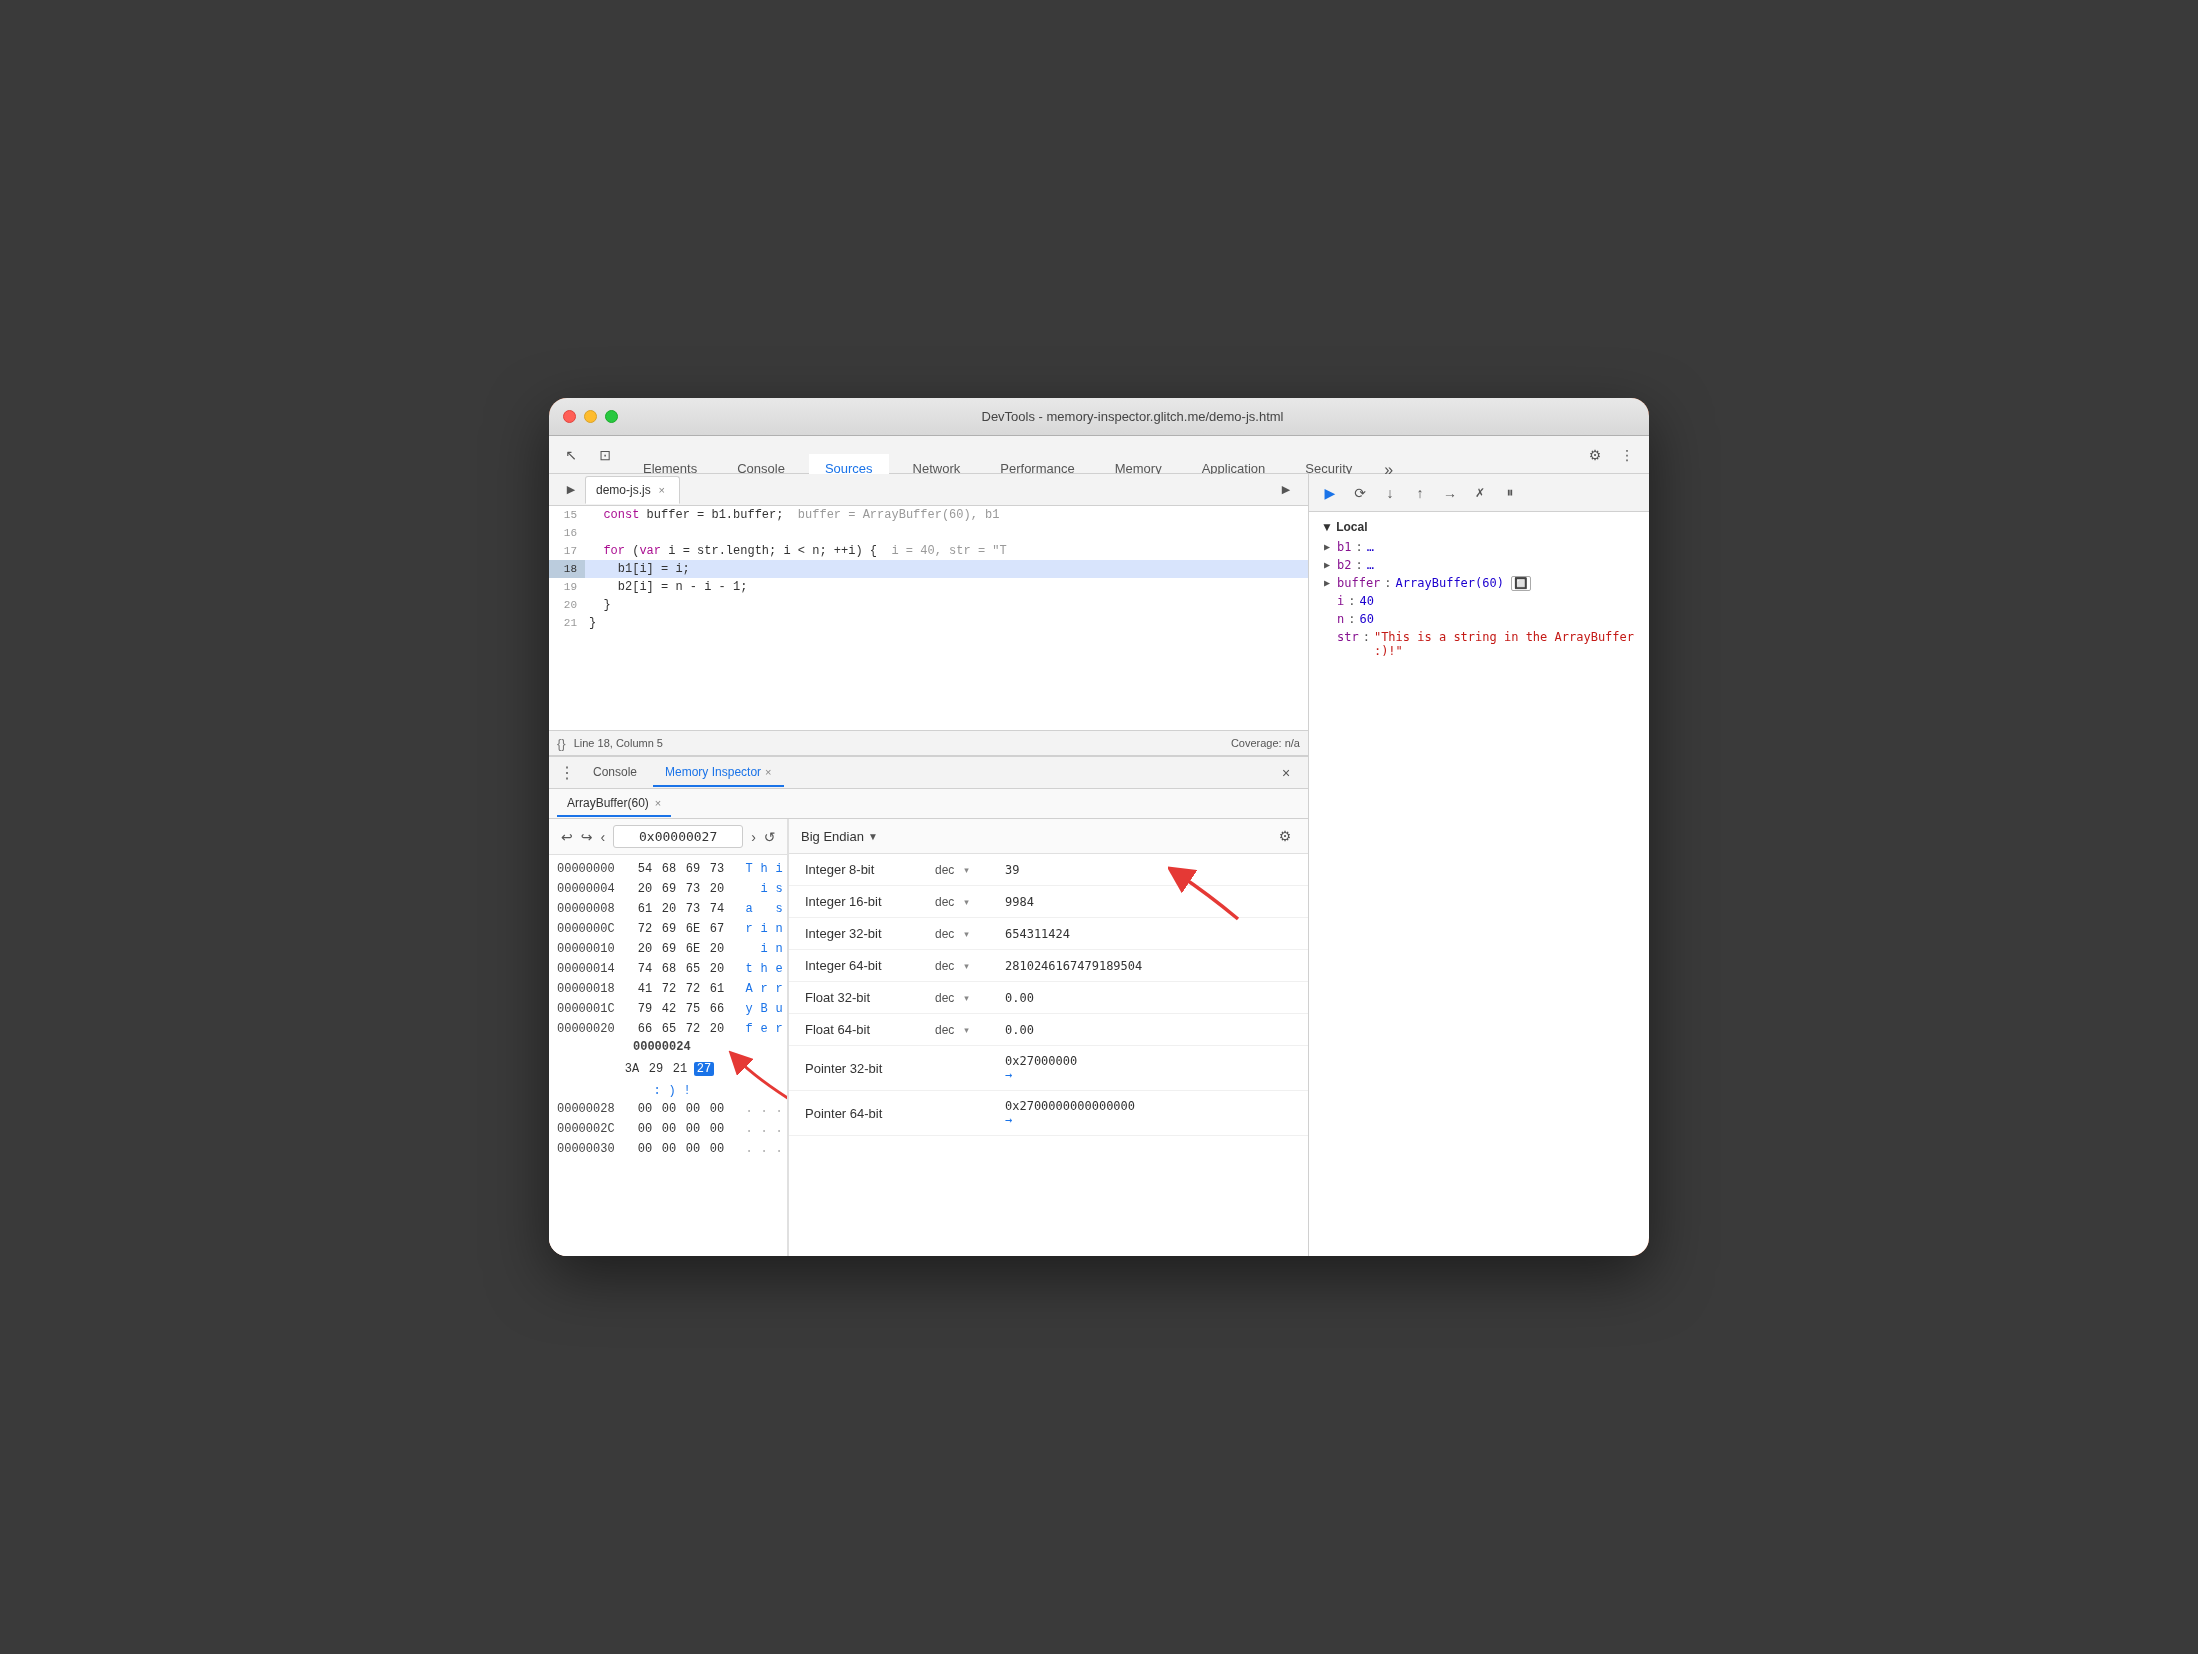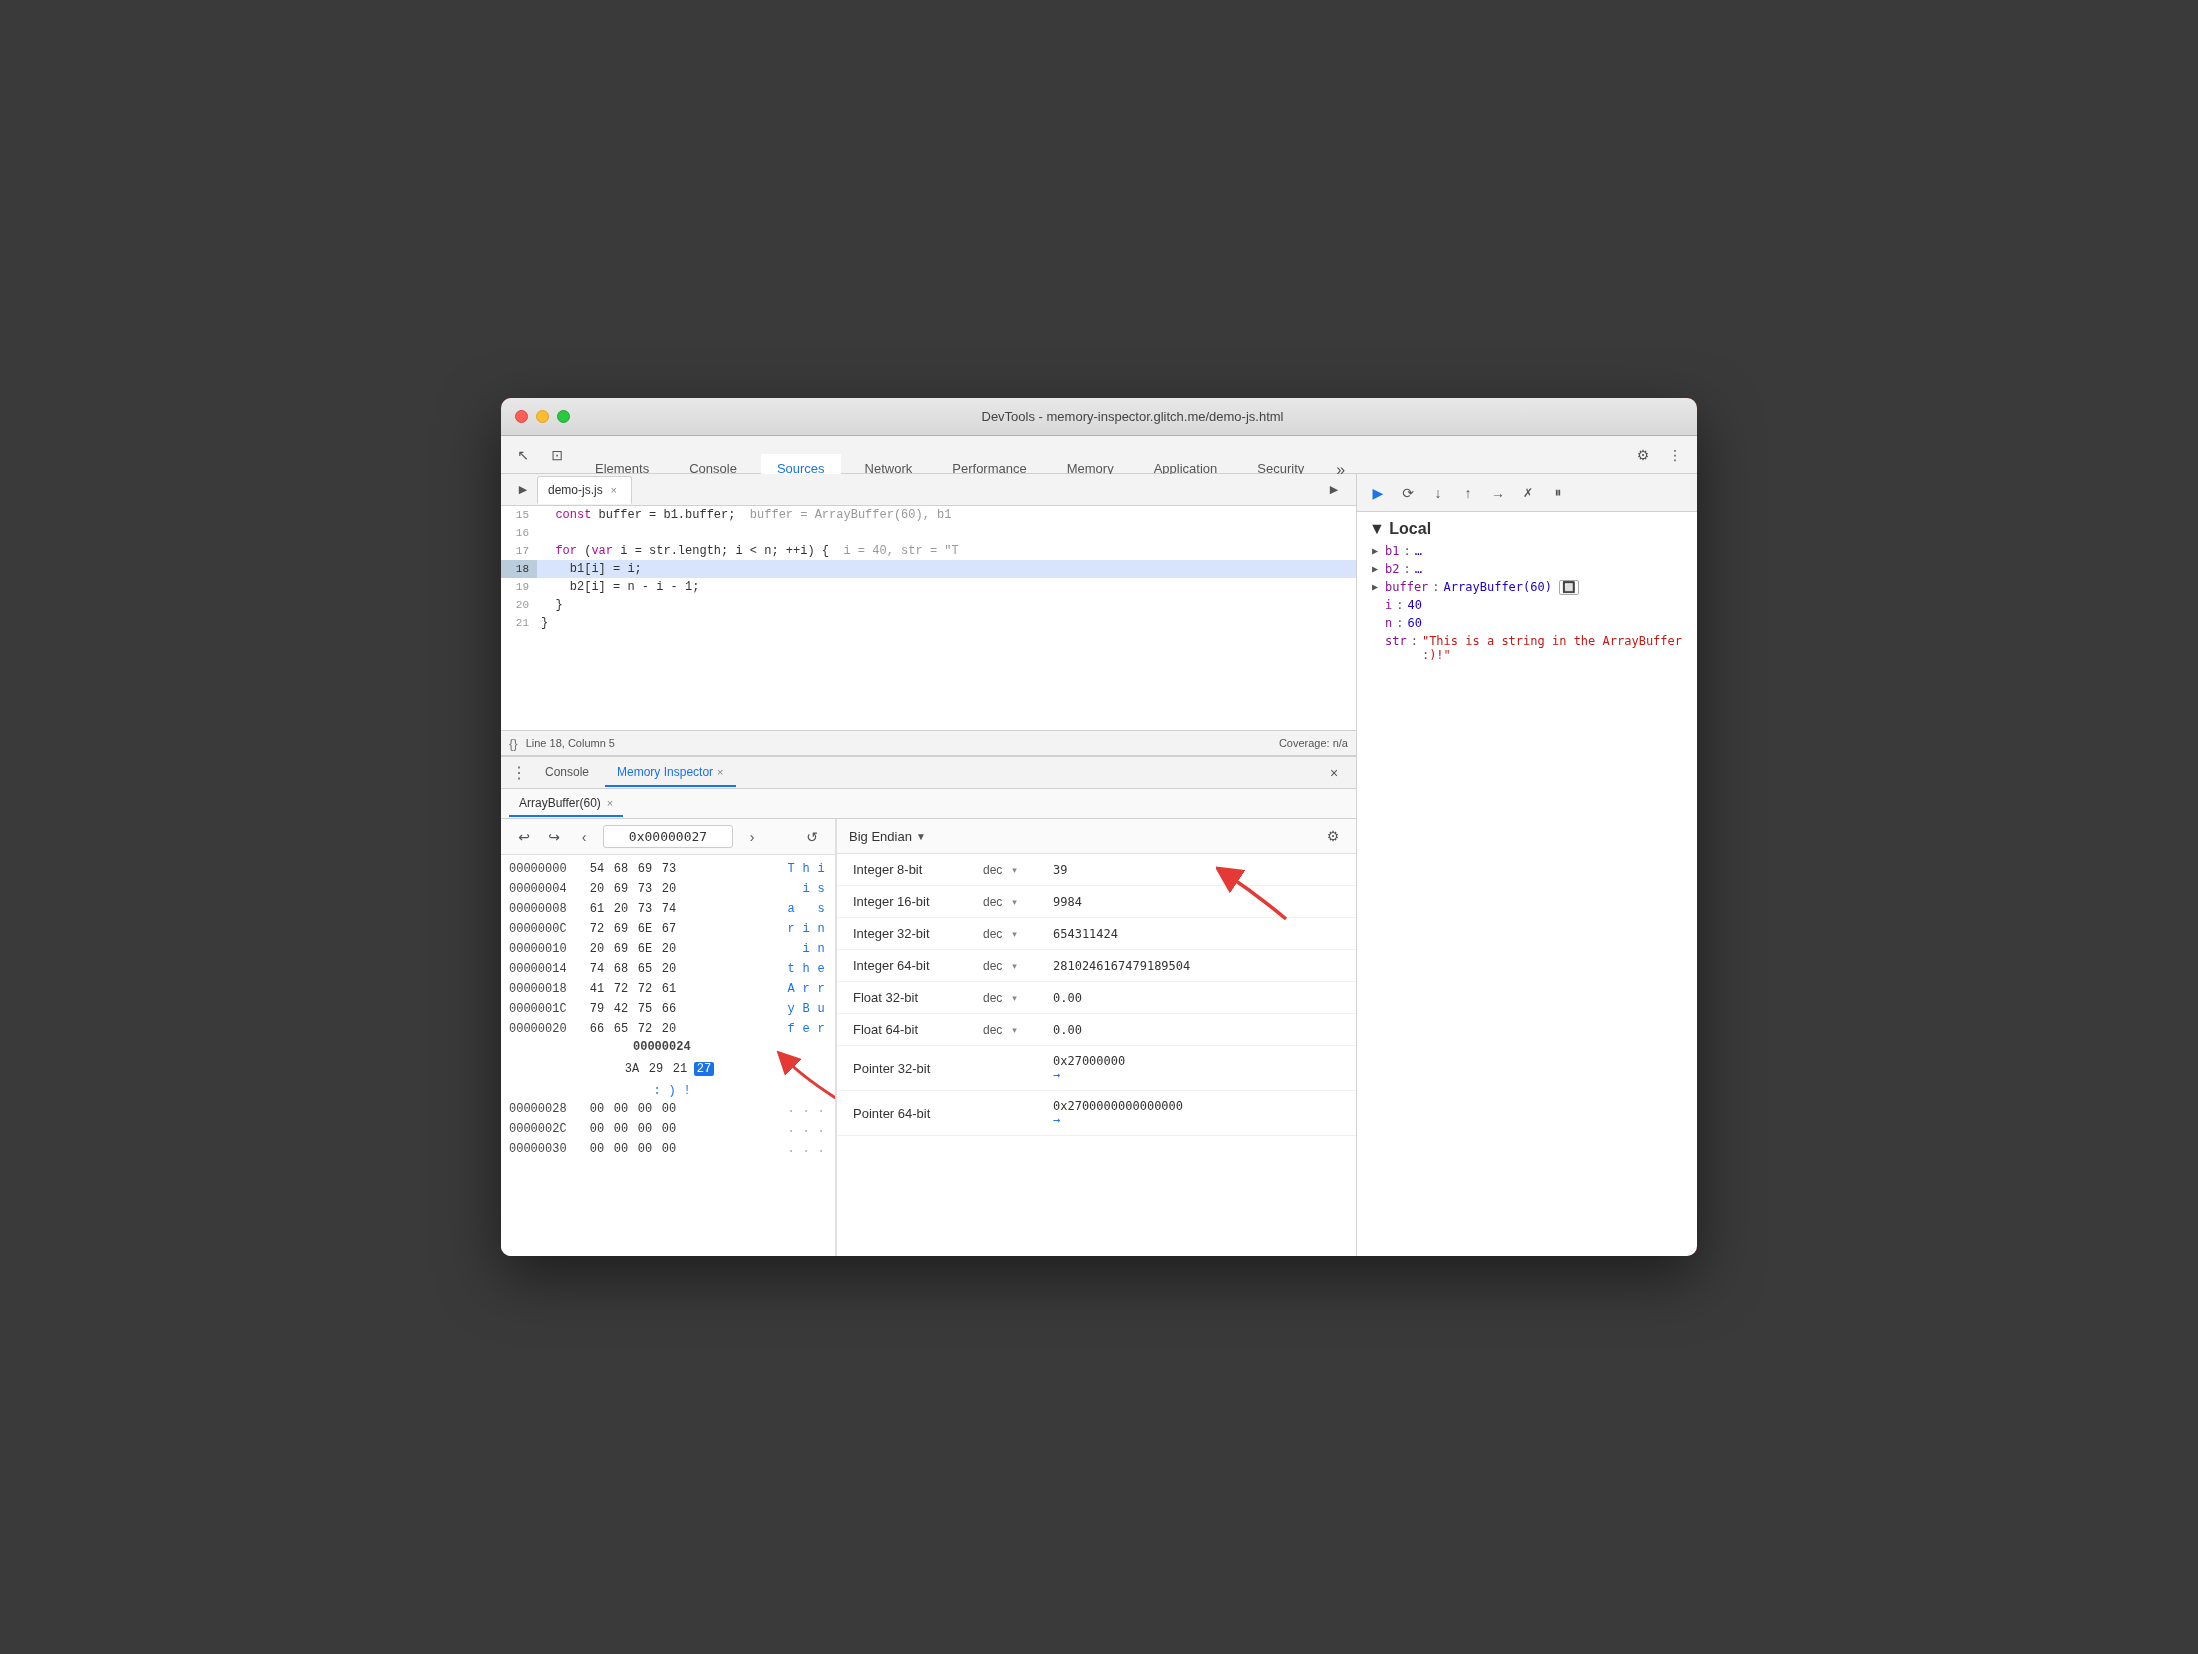--- a/index.html
+++ b/index.html
@@ -5,23 +5,23 @@
     * { box-sizing: border-box; margin: 0; padding: 0; }
     body {
       background: #3a3a3a;
       display: flex;
       justify-content: center;
       align-items: center;
       min-height: 100vh;
       font-family: -apple-system, BlinkMacSystemFont, 'Helvetica Neue', Arial, sans-serif;
     }
     .window {
-      width: 1196px;
+      width: 1100px;
       background: #c2410c;
-      border-radius: 10px;
+      border-radius: 18px;
       box-shadow: 0 20px 60px rgba(0,0,0,0.5);
       overflow: hidden;
     }
     .title-bar {
       background: linear-gradient(180deg, #e8e8e8 0%, #d8d8d8 100%);
       height: 38px;
       display: flex;
       align-items: center;
       padding: 0 14px;
       border-bottom: 1px solid #b0b0b0;
@@ -385,21 +385,21 @@
     
     .variables-panel {
       flex: 1;
       overflow-y: auto;
       font-family: 'Menlo', monospace;
       font-size: 12px;
       padding: 4px 0;
     }
     .var-section-header {
       padding: 4px 12px;
-      font-size: 16px;
+      font-size: 12px;
       color: #333;
       font-weight: 600;
       display: flex;
       align-items: flex-start;
       gap: 4px;
       font-family: -apple-system, sans-serif;
     }
     .var-row {
       display: flex;
       align-items: flex-start;

